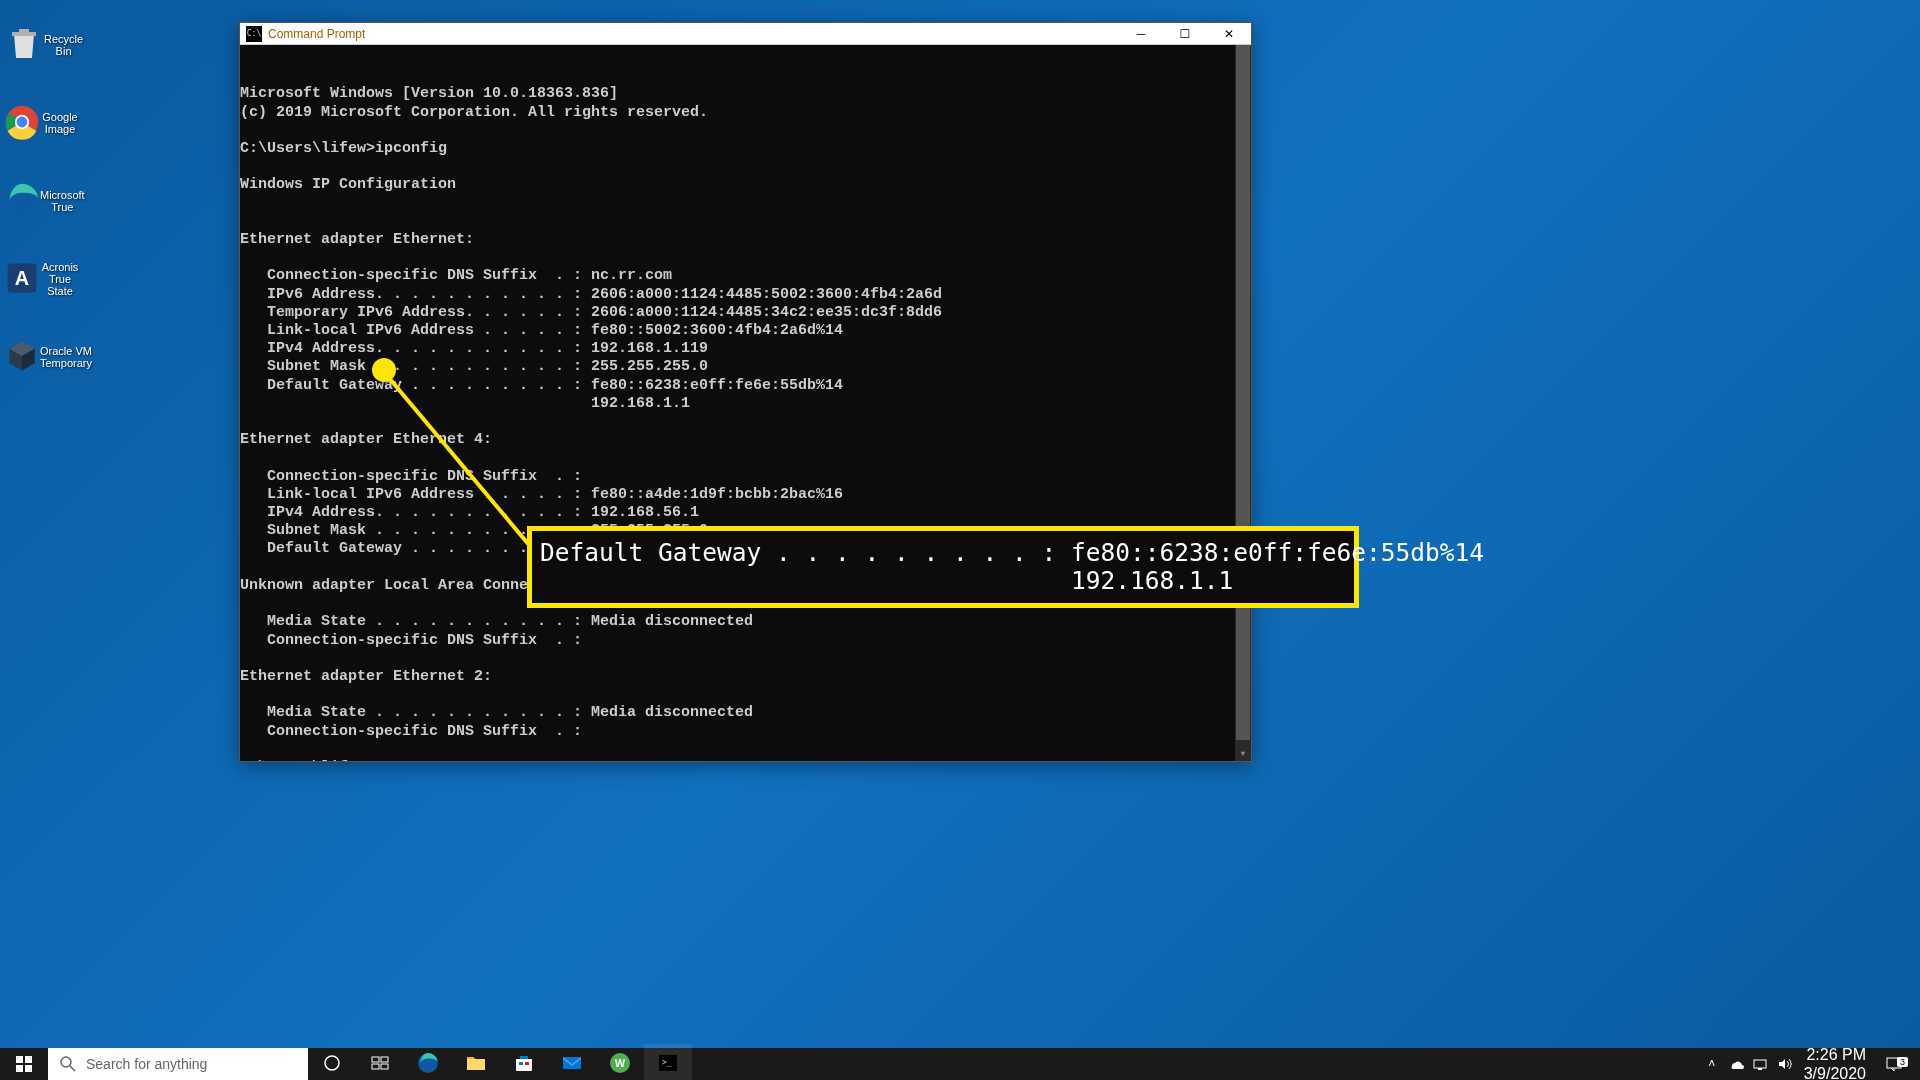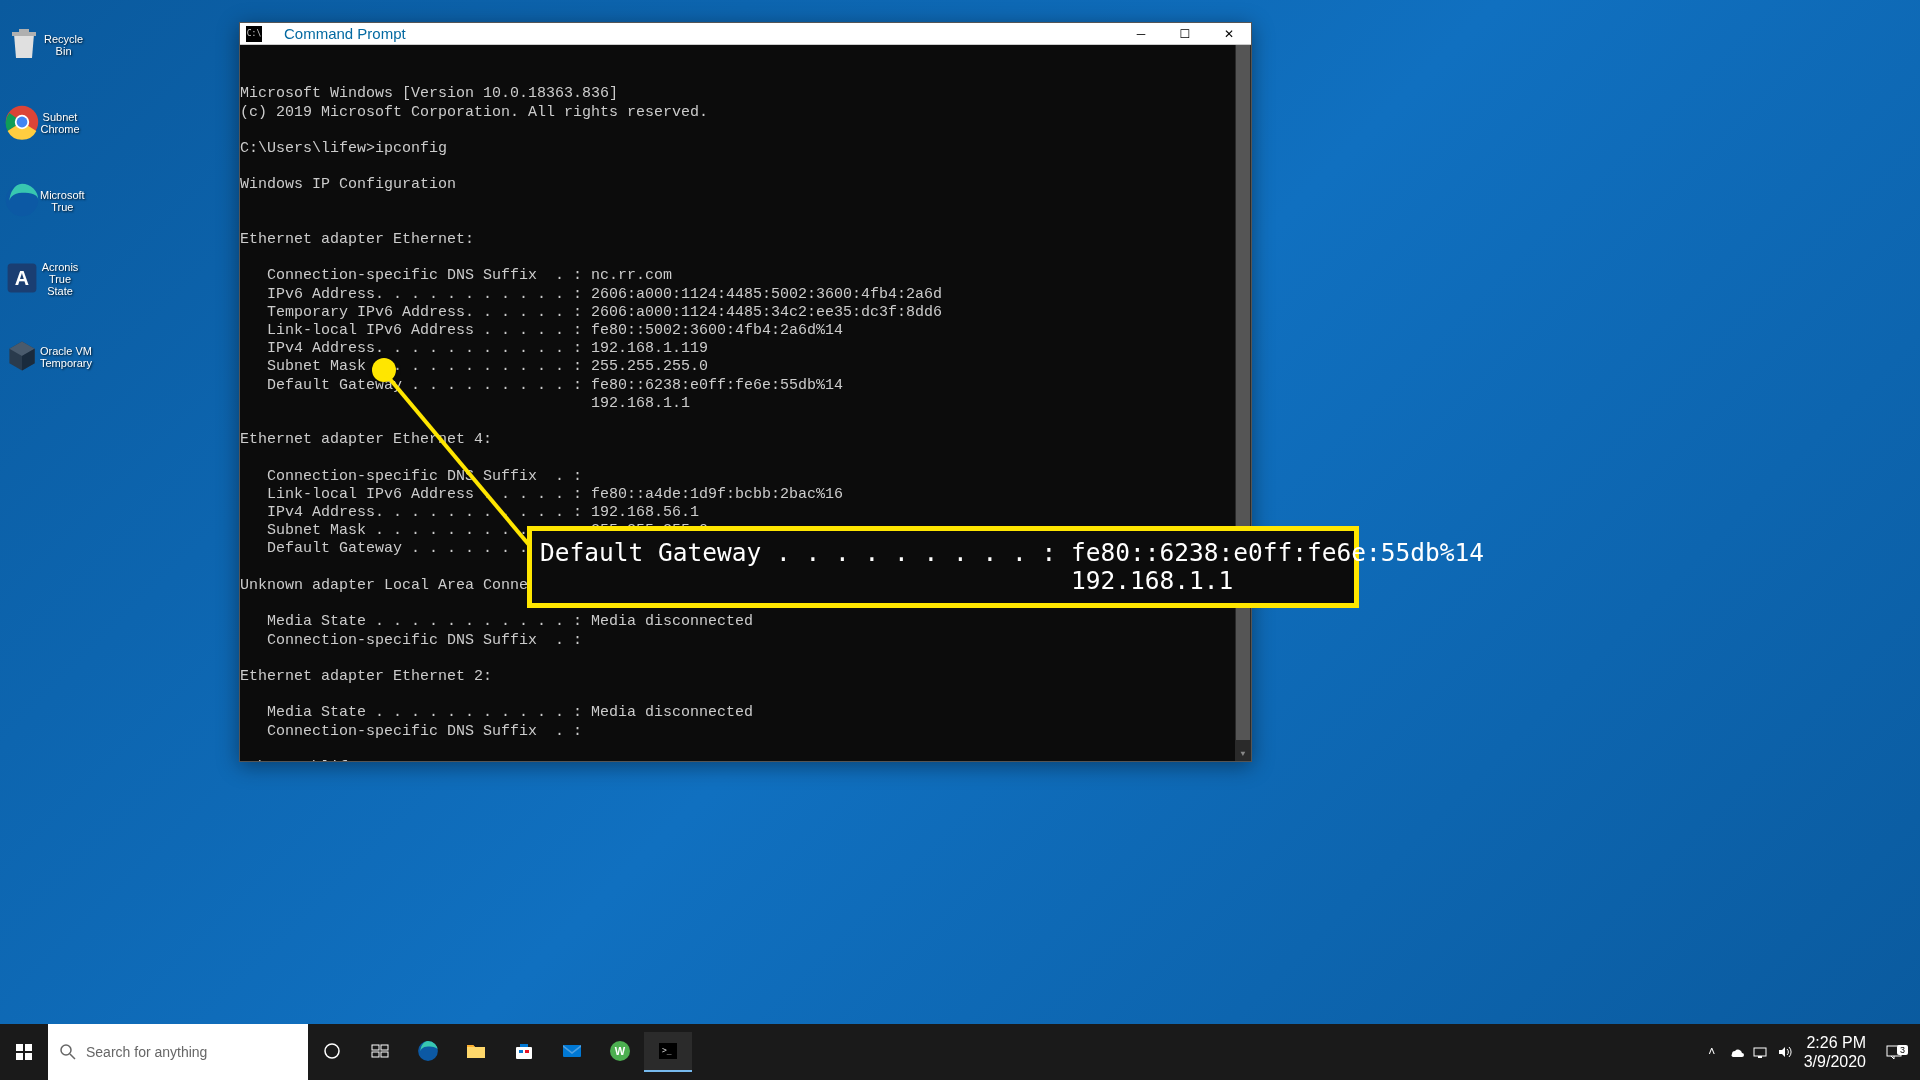--- a/index.html
+++ b/index.html
@@ -28,34 +28,35 @@
 }
 .titlebar {
   height: 22px; background: #fff; display: flex; align-items: center;
   border-bottom: 1px solid #ccc;
 }
 .titlebar .app-icon {
   width: 16px; height: 16px; margin: 0 6px;
   background: #000; display: flex; align-items: center; justify-content: center;
   font-size: 8px; color: #ccc; font-family: monospace;
 }
-.titlebar .title { font-size: 15px; color: #0369a1; flex: 1; margin-left: 16px; }
+.titlebar .title { font-size: 12px; color: #a16207; flex: 1; }
 .titlebar .btn {
   width: 44px; height: 22px; display: flex; align-items: center; justify-content: center;
   font-size: 12px; cursor: pointer; color: #000;
 }
 
 .terminal {
   position: relative; width: 100%; height: calc(100% - 22px);
   background: #0c0c0c; color: #cccccc;
   font-family: Consolas, "Courier New", monospace;
   font-size: 15px; line-height: 18.2px;
   padding: 4px 0 4px 0;
   white-space: pre;
   overflow: hidden;
+  font-weight: bold;
 }
 .terminal .scrollbar {
   position: absolute; right: 0; top: 0; width: 16px; height: 100%;
   background: #2a2a2a;
 }
 .terminal .scrollbar .thumb {
   position: absolute; top: 0; left: 1px; width: 14px; height: 97%;
   background: #555;
 }
 .terminal .scrollbar .arrow { position:absolute; left:0; width:16px; height:14px; display:flex; align-items:center; justify-content:center; color:#888; font-size:8px; }
@@ -76,21 +77,21 @@
 .callout-box {
   position: absolute; top: 526px; left: 527px;
   width: 832px; padding: 8px 8px;
   background: #0c0c0c; border: 5px solid #ffe600;
   color: #fff; font-family: Consolas, monospace;
   font-size: 24.5px; line-height: 28px; white-space: pre;
 }
 
 
 .taskbar {
-  position: absolute; bottom: 0; left: 0; width: 100%; height: 56px;
+  position: absolute; bottom: 0; left: 0; width: 100%; height: 32px;
   background: #1a1a1a; display: flex; align-items: stretch;
 }
 .taskbar .start {
   width: 48px; display: flex; align-items: center; justify-content: center; cursor: pointer;
 }
 .taskbar .start svg { width: 16px; height: 16px; }
 .taskbar .search {
   width: 260px; background: #fff; display: flex; align-items: center; padding: 0 12px;
   color: #666; font-size: 14px; gap: 10px;
 }
@@ -125,21 +126,21 @@
   <div class="desktop-icon">
     <div class="glyph">
       <svg viewBox="0 0 40 40" width="36" height="36">
           <circle cx="20" cy="20" r="18" fill="#db4437"></circle>
           <path fill="#0f9d58" d="M20 20 L4 30 A18 18 0 0 1 6 10 z"></path>
           <path fill="#ffcd40" d="M20 20 L36 30 A18 18 0 0 1 4 30 z"></path>
           <circle cx="20" cy="20" r="8" fill="#fff"></circle>
           <circle cx="20" cy="20" r="6" fill="#4285f4"></circle>
         </svg>
     </div>
-    <div class="label">Subnet Chrome</div>
+    <div class="label">Google Image</div>
   </div>
   <div class="desktop-icon">
     <div class="glyph">
       <svg viewBox="0 0 40 40" width="36" height="36">
           <circle cx="20" cy="20" r="18" fill="#0c59a4"></circle>
           <path fill="#38c7b0" d="M20 2 A18 18 0 0 1 38 20 C38 14 30 12 20 12 C10 12 6 18 6 22 C6 12 12 2 20 2"></path>
         </svg>
     </div>
     <div class="label">Microsoft True</div>
   </div>

